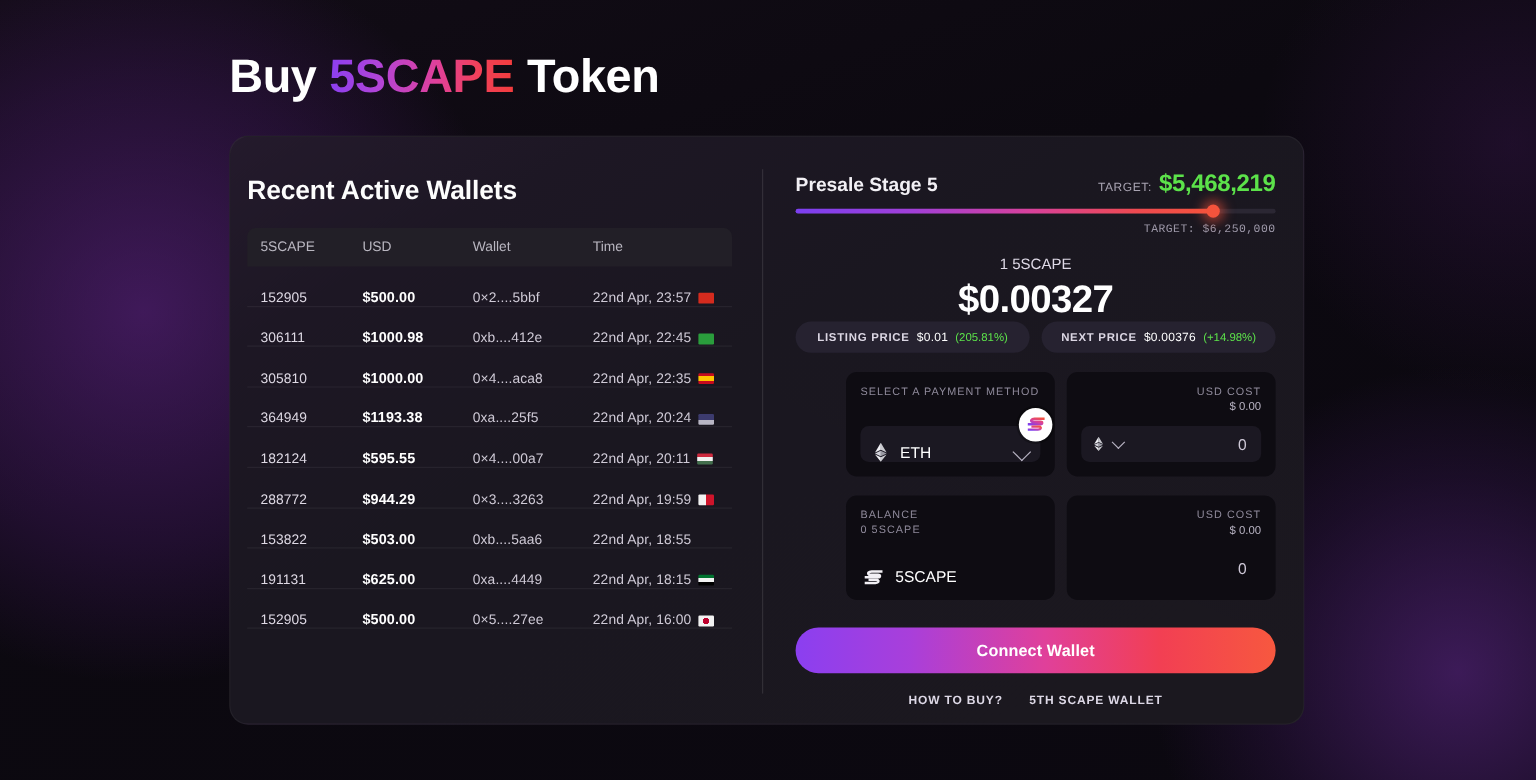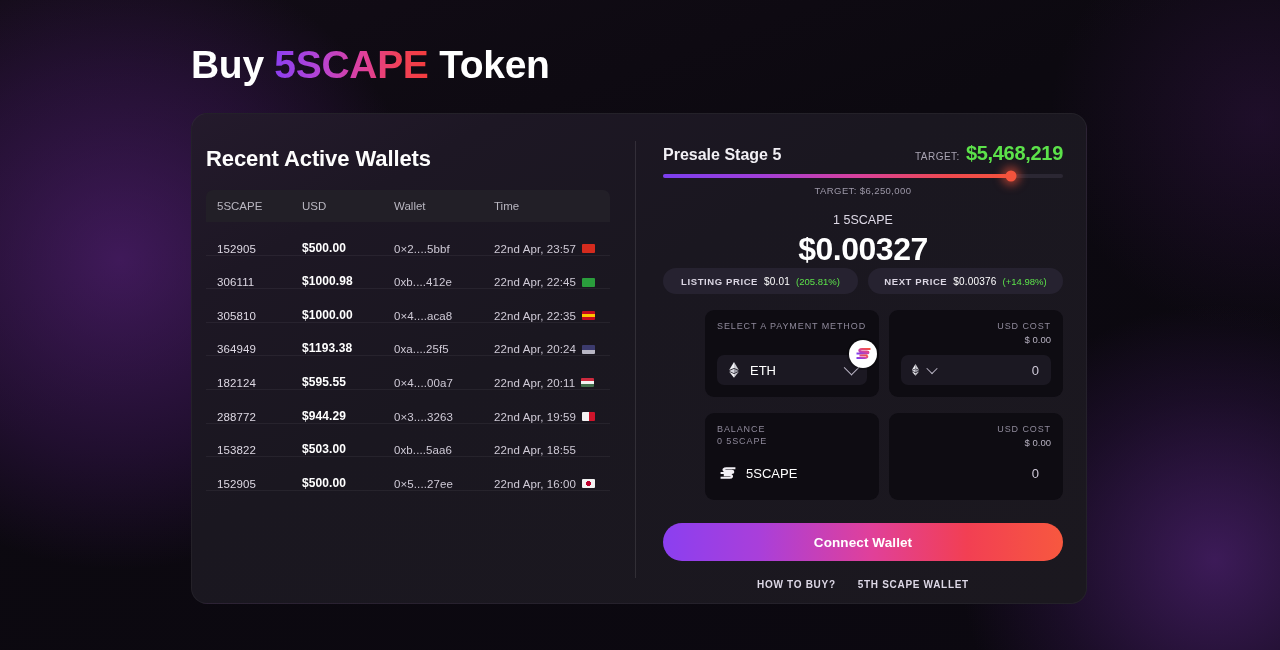--- a/index.html
+++ b/index.html
@@ -147,24 +147,25 @@
     position: absolute;
     top: 50%;
     width: 11px; height: 11px;
     border-radius: 50%;
     background: #f4533c;
     transform: translate(-50%, -50%);
     box-shadow: 0 0 9px 4px rgba(244,83,60,0.55);
   }
   .target-line {
     margin-top: 7px;
-    text-align: center;
+    text-align: right;
     font-size: 9.5px;
     color: #9d98a8;
     letter-spacing: 0.4px;
+    font-family: Liberation Mono, monospace;
   }
 
   .unit-line {
     margin-top: 17px;
     text-align: center;
     font-size: 12.5px;
     color: #ded9e6;
   }
   .big-price {
     margin-top: 4px;
@@ -217,21 +218,21 @@
   .io-cap-r { font-size: 9px; color: #8f8a9b; letter-spacing: 0.9px; text-align: right; }
   .io-sub { font-size: 9px; color: #8f8a9b; letter-spacing: 0.9px; margin-top: 2px; }
   .io-sub-r { font-size: 9.5px; color: #b6b1c0; text-align: right; margin-top: 3px; }
 
   .select-ctl {
     margin-top: 12px;
     height: 30px;
     background: #1b1822;
     border-radius: 7px;
     display: flex;
-    align-items: center;
+    align-items: flex-end;
     padding: 0 10px;
     gap: 9px;
     width: 100%;
   }
   .select-ctl .label { font-size: 13px; color: #ffffff; flex: 1; }
   .chev {
     width: 11px; height: 11px; flex: none;
     border-right: 1.6px solid #b9b4c4;
     border-bottom: 1.6px solid #b9b4c4;
     transform: rotate(45deg) translate(-2px,-2px);
@@ -387,20 +388,29 @@
                   <span class="td-time">22nd Apr, 19:59</span>
                   <span class="flag" style="background: linear-gradient(90deg, rgb(242, 242, 242) 0px, rgb(242, 242, 242) 50%, rgb(207, 20, 43) 50%, rgb(207, 20, 43) 100%);"></span>
                 </div>
               </div>
               <div class="trow">
                 <div class="c1 td-amt">153822</div>
                 <div class="c2 td-usd">$503.00</div>
                 <div class="c3 td-wal">0xb....5aa6</div>
                 <div class="c4">
                   <span class="td-time">22nd Apr, 18:55</span>
+                </div>
+              </div>
+              <div class="trow">
+                <div class="c1 td-amt">191131</div>
+                <div class="c2 td-usd">$625.00</div>
+                <div class="c3 td-wal">0xa....4449</div>
+                <div class="c4">
+                  <span class="td-time">22nd Apr, 18:15</span>
+                  <span class="flag" style="background: linear-gradient(rgb(0, 115, 47) 0px, rgb(0, 115, 47) 33%, rgb(242, 242, 242) 33%, rgb(242, 242, 242) 66%, rgb(0, 0, 0) 66%, rgb(0, 0, 0) 100%);"></span>
                 </div>
               </div>
               <div class="trow">
                 <div class="c1 td-amt">152905</div>
                 <div class="c2 td-usd">$500.00</div>
                 <div class="c3 td-wal">0×5....27ee</div>
                 <div class="c4">
                   <span class="td-time">22nd Apr, 16:00</span>
                   <span class="flag" style="background: radial-gradient(circle, rgb(188, 0, 45) 0px, rgb(188, 0, 45) 34%, rgb(242, 242, 242) 34%, rgb(242, 242, 242) 100%);"></span>
                 </div>

